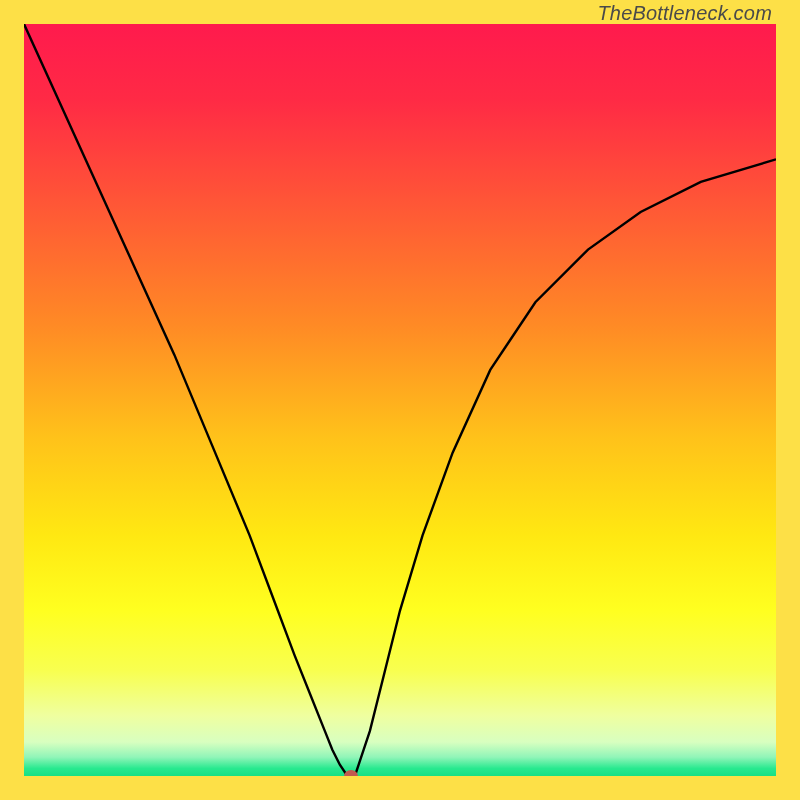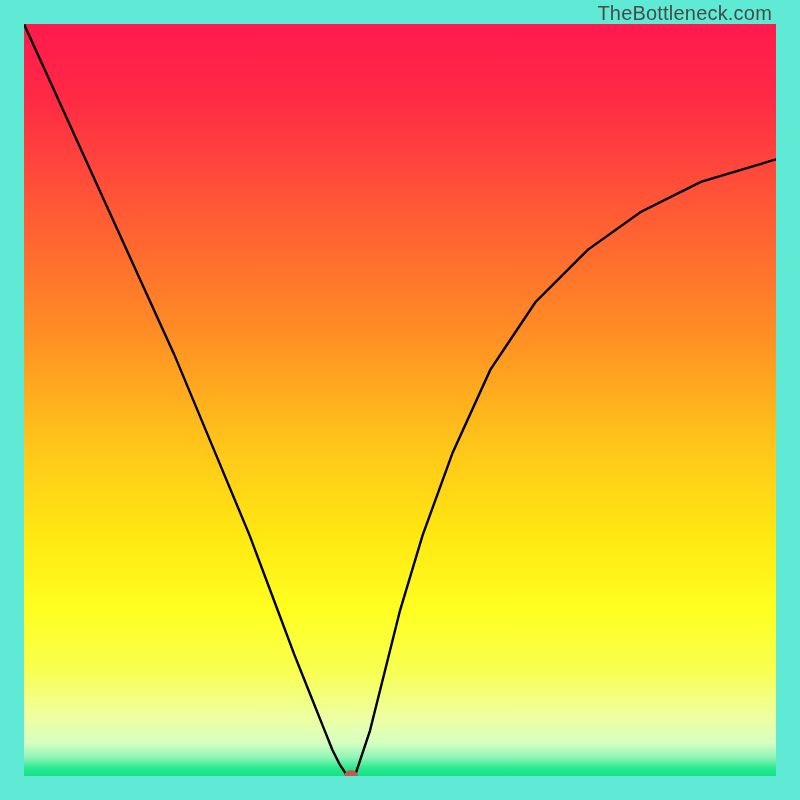--- a/index.html
+++ b/index.html
@@ -6,21 +6,22 @@
   body {
     width: 800px;
     height: 800px;
     background: #000;
     position: relative;
     font-family: Arial, Helvetica, sans-serif;
   }
   .outer {
     position: absolute;
     inset: 0;
-    background: #5eead4;
+    background: #fde047;
+    font-style: italic;
   }
   .plot-area {
     position: absolute;
     left: 24px;
     top: 24px;
     width: 752px;
     height: 752px;
     overflow: hidden;
   }
   .gradient-bg {

